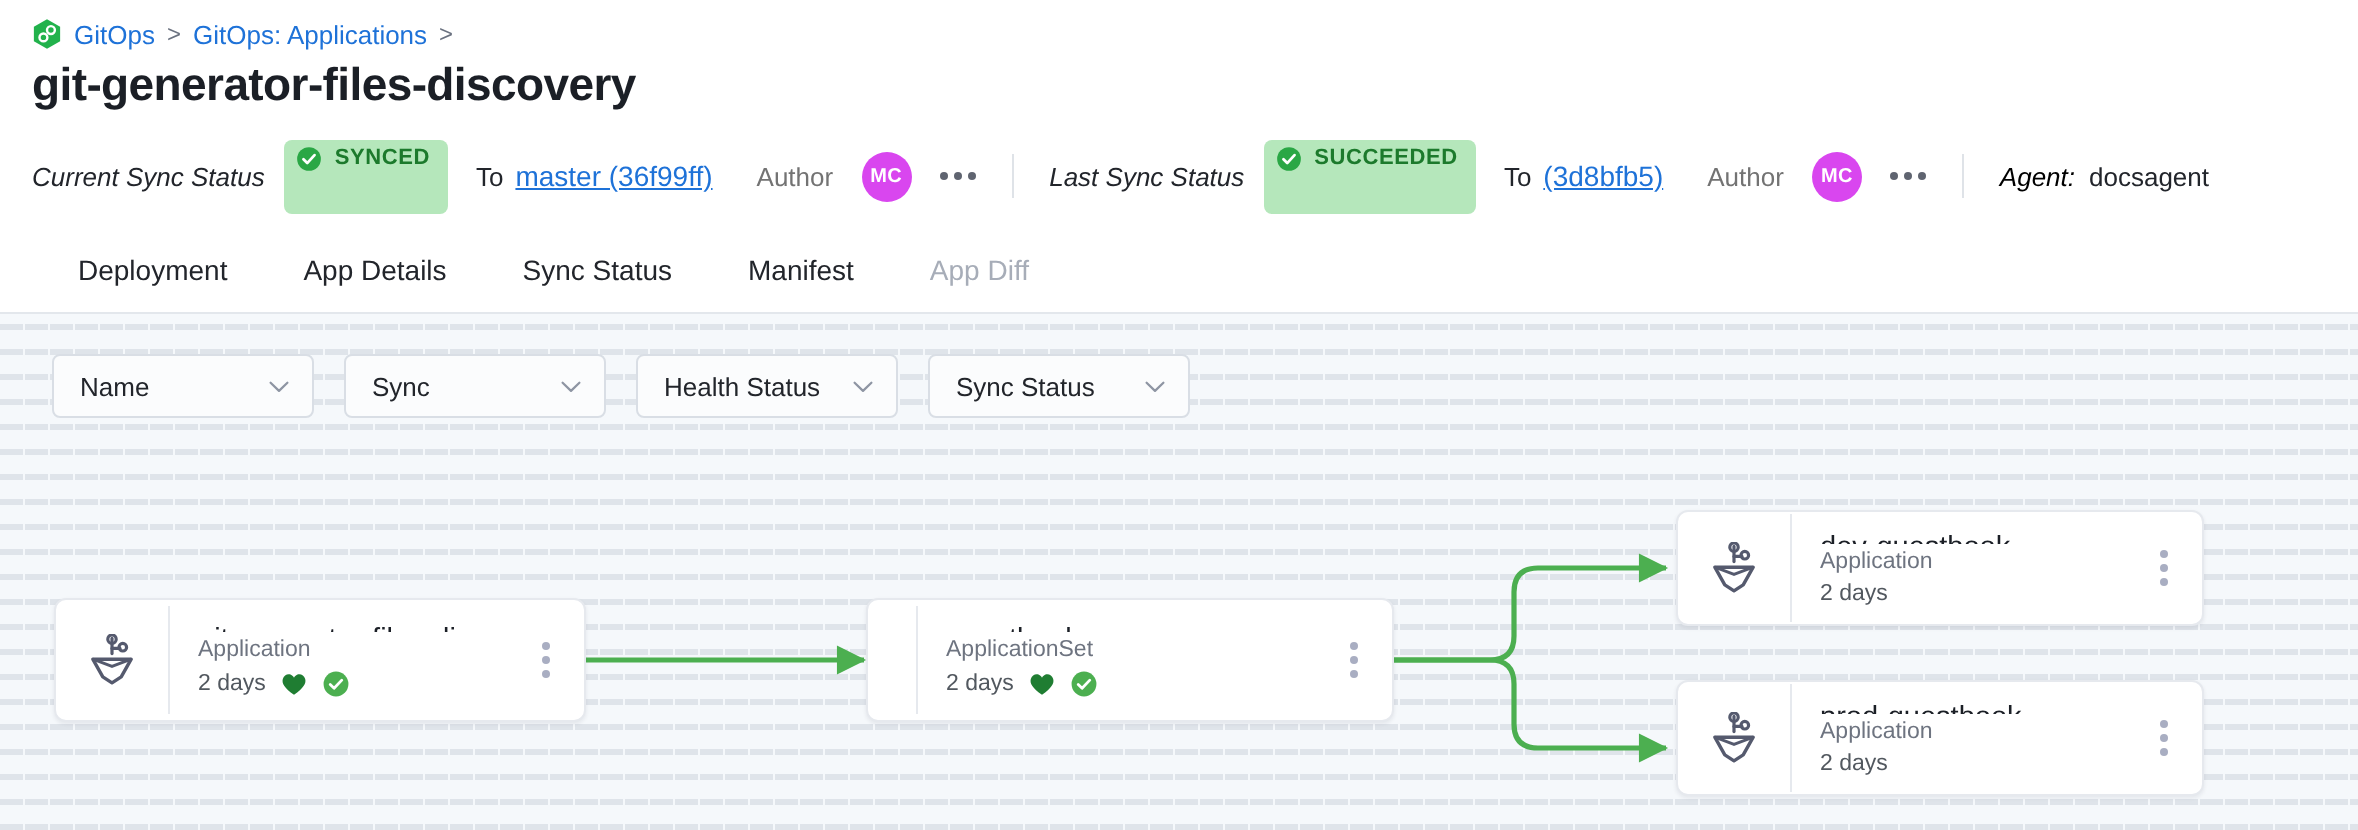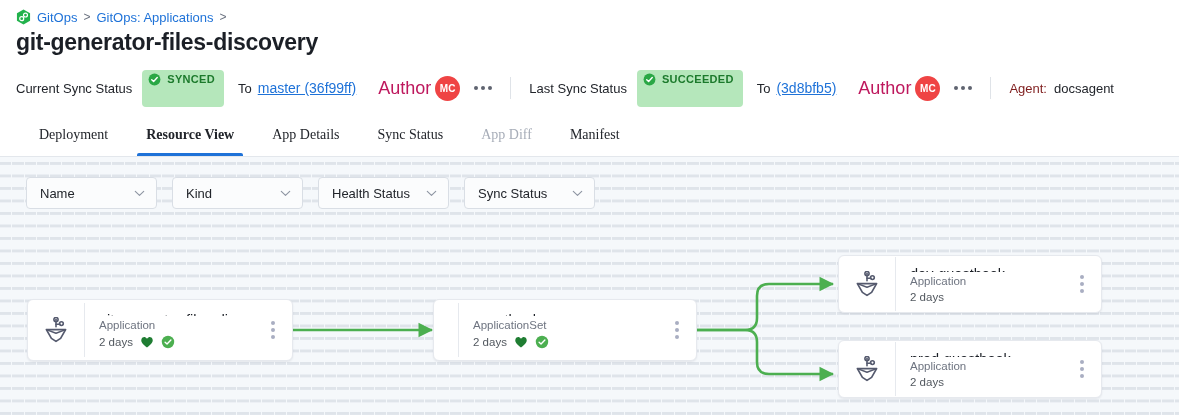--- a/index.html
+++ b/index.html
@@ -28,49 +28,49 @@
     letter-spacing: -0.3px;
   }
 
   
   .statusbar {
     position: absolute; left: 16px; top: 73px;
     display: flex; align-items: center; height: 30px;
     font-size: 13px; color: #1b1f26;
     white-space: nowrap;
   }
-  .sb-label { color: #22252b; font-size: 13px; }
+  .sb-label { color: #22252b; font-size: 13px; font-style: italic; }
   .badge {
     display: inline-flex; align-items: center; gap: 6px;
     background: #b5e7bb; border-radius: 4px;
     padding: 3px 9px 21px 6px; margin-left: 10px;
   }
   .badge-text { font-size: 11px; font-weight: bold; color: #1c7a2c; letter-spacing: .3px; }
   .chk { width: 13px; height: 13px; display:block; }
   .sb-to { margin-left: 14px; color: #22252b; font-size: 13px; }
   .sb-rev { margin-left: 6px; color: #1e72d8; font-weight: normal; font-size: 14px; }
-  .sb-author { margin-left: 22px; color: #be185d; font-size: 18px; }
+  .sb-author { margin-left: 22px; color: #737373; font-size: 13px; }
   .avatar {
     width: 25px; height: 25px; border-radius: 50%;
-    background: #ef4444; color: #fff;
+    background: #d946ef; color: #fff;
     display: inline-flex; align-items: center; justify-content: center;
     font-size: 10px; font-weight: bold; letter-spacing: .2px;
-    margin-left: 4px;
+    margin-left: 14px;
   }
   .kebab-h { display: inline-flex; gap: 3px; margin-left: 14px; align-items:center; }
   .kebab-h i { width: 4px; height: 4px; border-radius: 50%; background: #5f6470; display:block; }
   .vsep { width: 1px; height: 22px; background: #dfe3e8; margin: 0 18px; display:inline-block; }
-  .sb-agent { color: #7f1d1d; font-size: 13px; }
+  .sb-agent { color: #000000; font-size: 13px; font-style: italic; }
   .sb-agentval { color: #22252b; font-size: 13px; margin-left: 7px; }
 
   
   .tabs {
     position: absolute; left: 0; top: 118px; width: 1179px; height: 39px;
     border-bottom: 1px solid #e3e7ec;
-    display: flex; align-items: flex-start; padding-left: 20px; gap: 0; font-family: Liberation Serif, serif;
+    display: flex; align-items: flex-start; padding-left: 20px; gap: 0;
   }
   .tab {
     position: relative; font-size: 14px; color: #22252b;
     padding: 9px 19px 12px 19px; cursor: pointer; white-space: nowrap;
   }
   .tab.active { font-weight: bold; }
   .tab.active:after {
     content: ""; position: absolute; left: 10px; right: 10px; bottom: -1px;
     height: 3px; background: #1e72d8; border-radius: 2px 2px 0 0;
   }
@@ -192,39 +192,38 @@
       </span>
 
     <span class="vsep"></span>
 
     <span class="sb-agent">Agent:</span>
     <span class="sb-agentval">docsagent</span>
   </div>
 
   <div class="tabs">
     <div class="tab">Deployment</div>
-    <div class="tab active">Resource View</div>
     <div class="tab">App Details</div>
     <div class="tab">Sync Status</div>
+    <div class="tab">Manifest</div>
     <div class="tab disabled">App Diff</div>
-    <div class="tab">Manifest</div>
   </div>
 
   <div class="canvas">
     <div class="canvas-inner">
 
       <div class="filters">
         <div class="select">
           <span class="select-label">Name</span>
           <svg class="chev" viewBox="0 0 12 8">
               <path d="M1.2 1.6 L6 6.2 L10.8 1.6" fill="none" stroke="#8e95a3" stroke-width="1.3" stroke-linecap="round" stroke-linejoin="round"></path>
             </svg>
         </div>
         <div class="select">
-          <span class="select-label">Kind</span>
+          <span class="select-label">Sync</span>
           <svg class="chev" viewBox="0 0 12 8">
               <path d="M1.2 1.6 L6 6.2 L10.8 1.6" fill="none" stroke="#8e95a3" stroke-width="1.3" stroke-linecap="round" stroke-linejoin="round"></path>
             </svg>
         </div>
         <div class="select">
           <span class="select-label">Health Status</span>
           <svg class="chev" viewBox="0 0 12 8">
               <path d="M1.2 1.6 L6 6.2 L10.8 1.6" fill="none" stroke="#8e95a3" stroke-width="1.3" stroke-linecap="round" stroke-linejoin="round"></path>
             </svg>
         </div>

